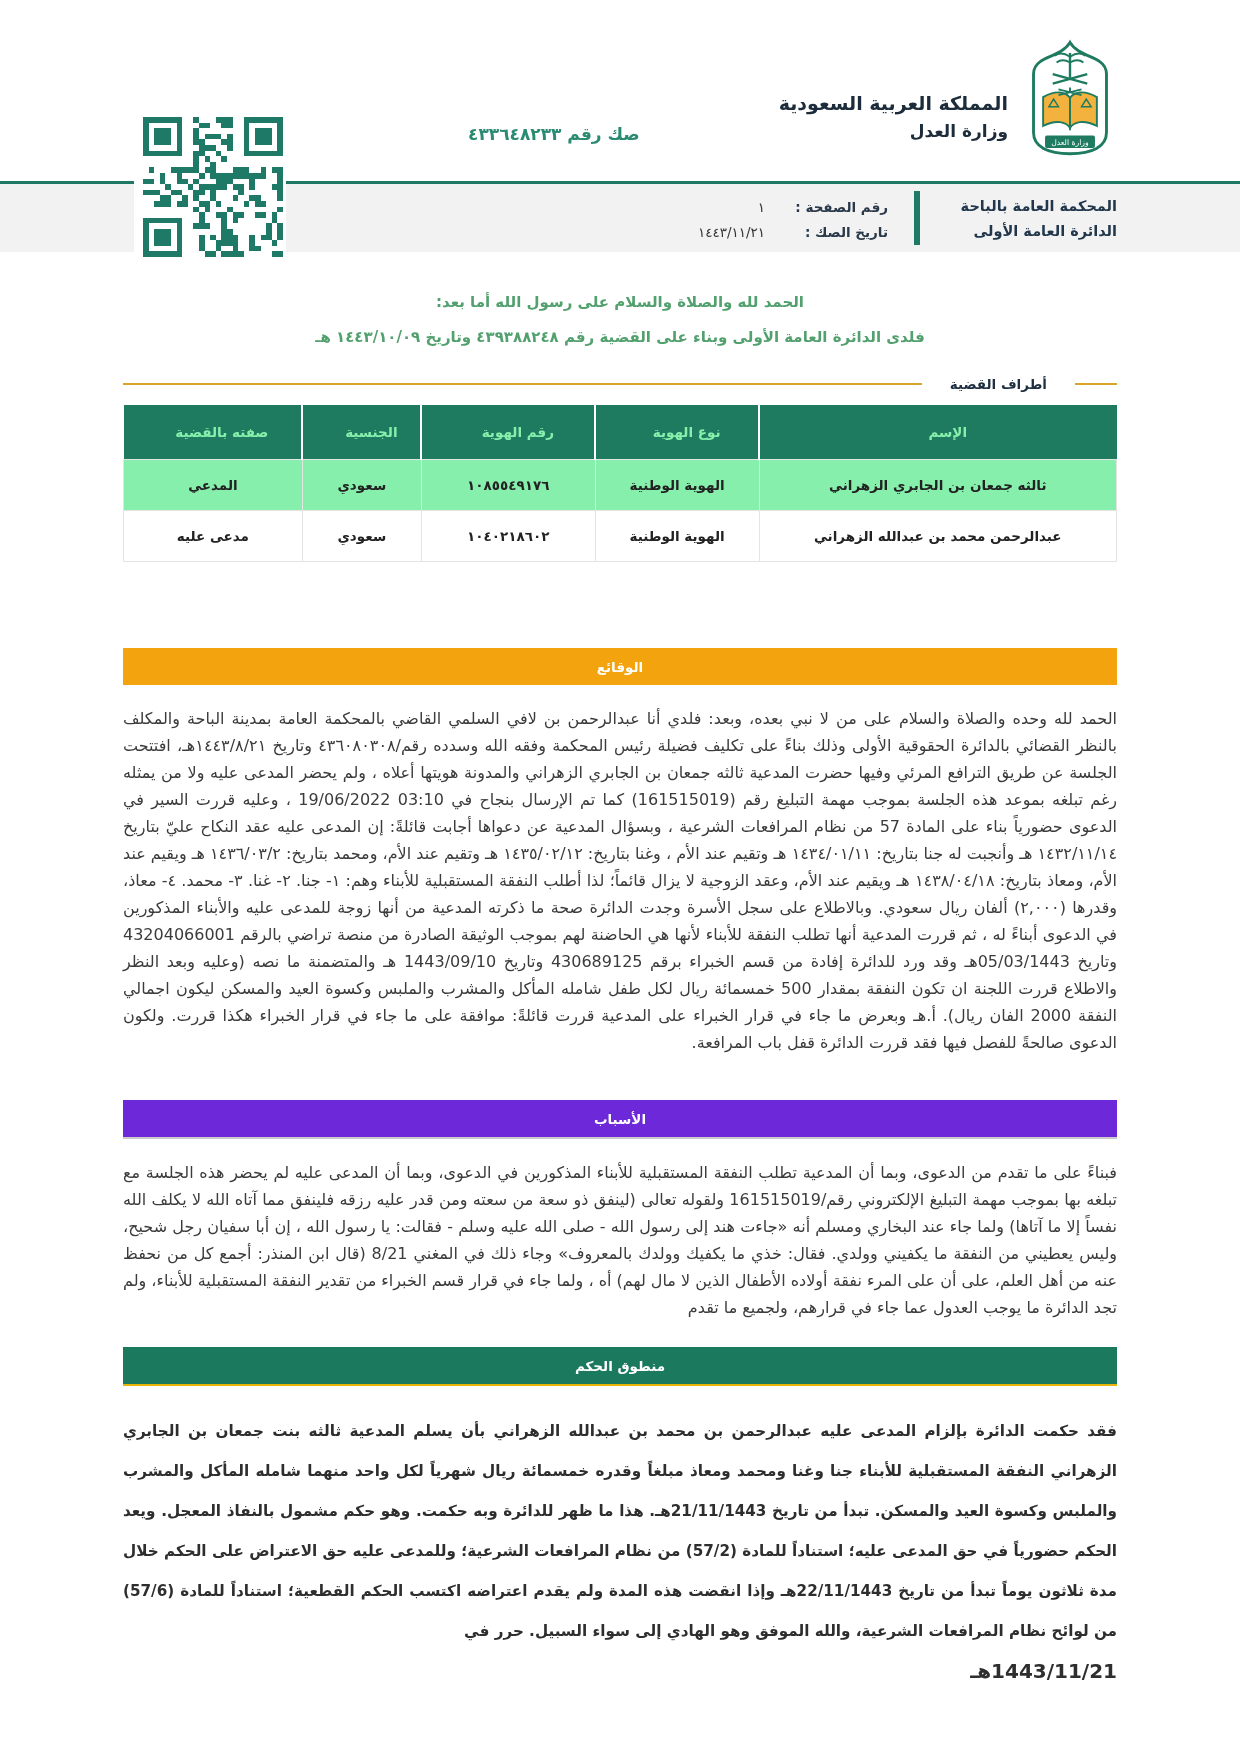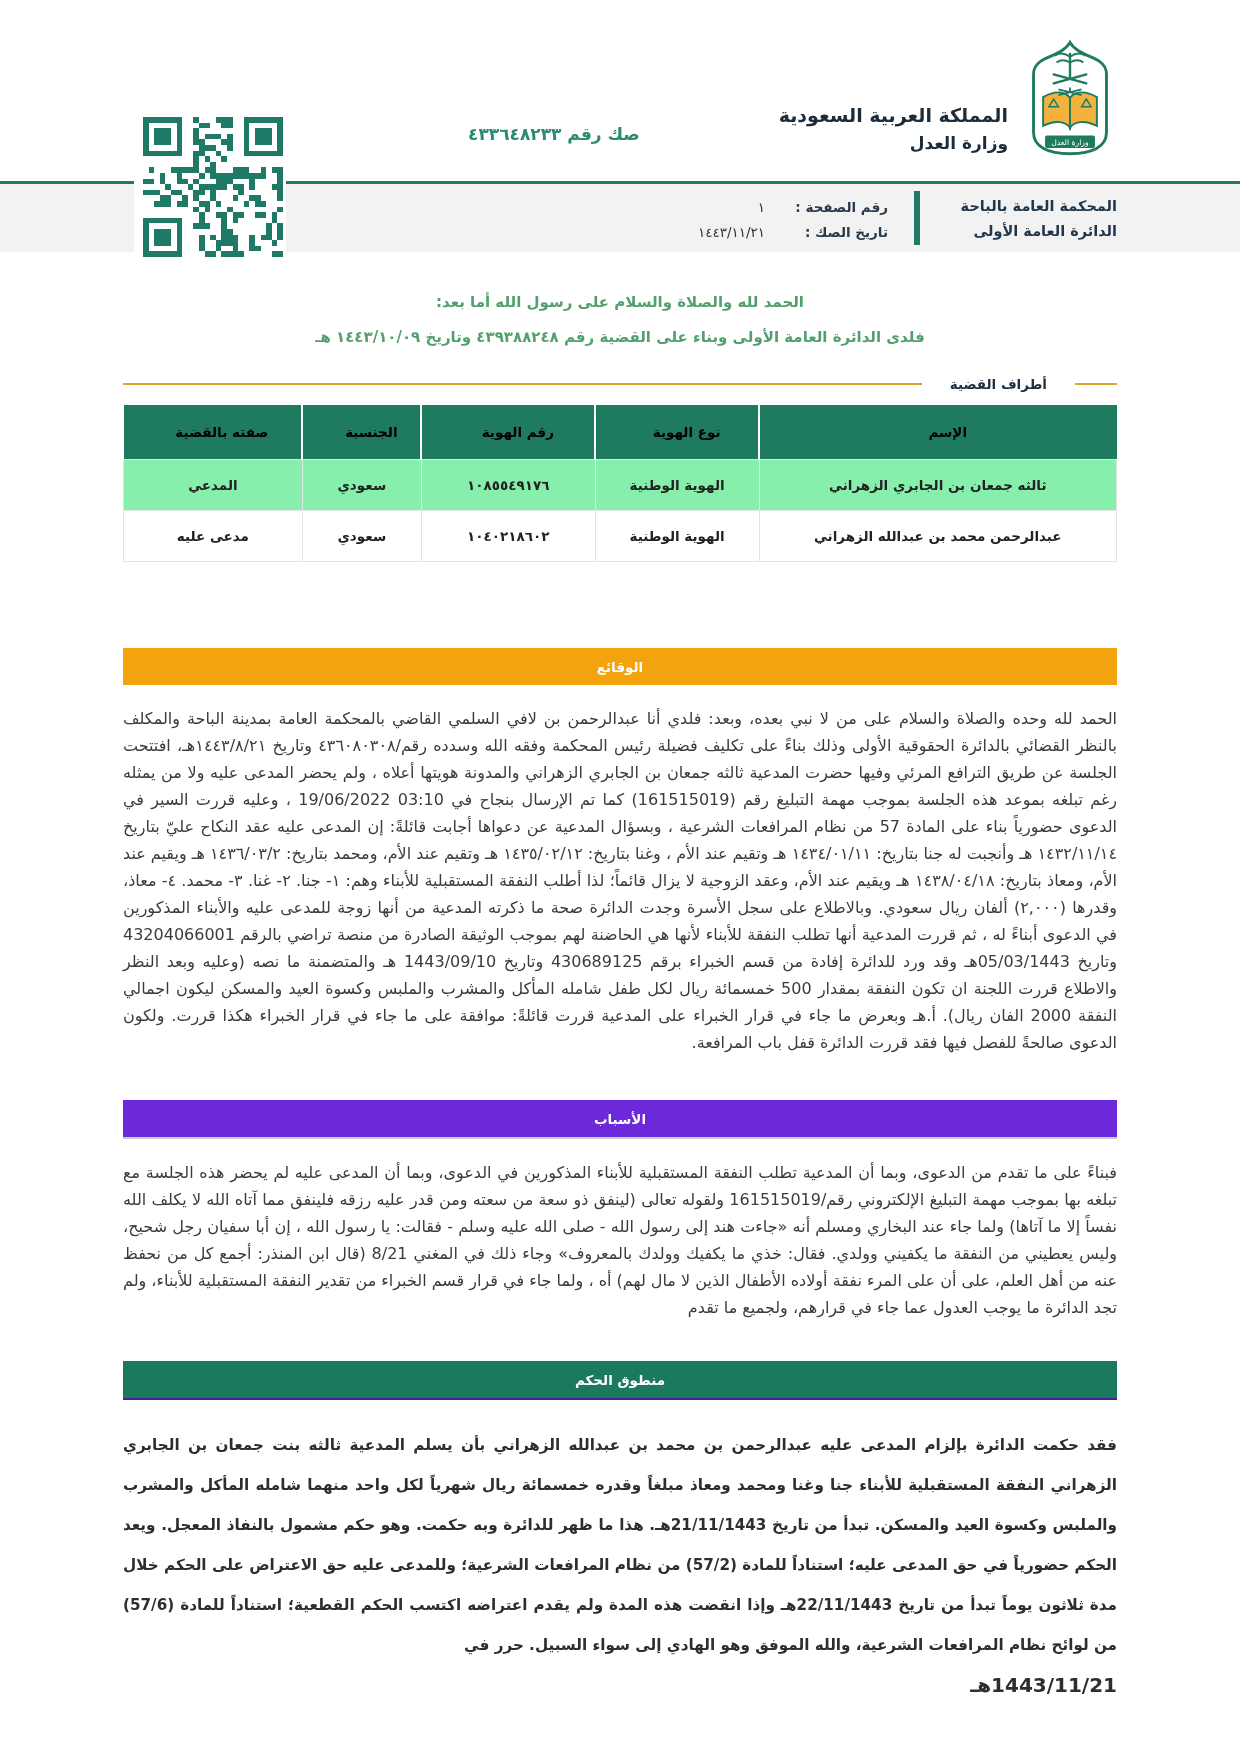--- a/index.html
+++ b/index.html
@@ -3,21 +3,21 @@
 <meta charset="utf-8">
 <style>
   html,body{margin:0;padding:0;background:#ffffff;}
   .page{position:relative;width:1240px;height:1755px;background:#fff;overflow:hidden;
         font-family:"DejaVu Sans",sans-serif;direction:rtl;}
 
   
   .hdr{position:absolute;top:0;left:0;right:0;height:280px;}
   .logo{position:absolute;top:38px;right:122px;width:96px;height:122px;}
   .logo svg{width:100%;height:100%;display:block;}
-  .brand{position:absolute;top:104px;right:232px;text-align:right;color:#1d2c3b;}
+  .brand{position:absolute;top:92px;right:232px;text-align:right;color:#1d2c3b;}
   .brand .kingdom{font-size:19px;font-weight:bold;}
   .brand .ministry{font-size:17px;font-weight:bold;letter-spacing:3px;margin-top:7px;}
   .deed-no{position:absolute;top:124px;left:468px;font-size:17px;font-weight:bold;color:#2b8a72;direction:rtl;}
   .qr{position:absolute;top:114px;left:134px;width:146px;height:146px;background:#fff;padding:3px;z-index:3;}
   .qr svg{width:140px;height:140px;display:block;}
   .teal-line{position:absolute;top:181px;left:0;width:100%;height:3px;background:#1e7a64;z-index:1;}
   .court-band{position:absolute;top:184px;left:0;width:100%;height:68px;background:#f2f2f2;}
   .court-names{position:absolute;top:10px;right:123px;width:210px;text-align:right;
                color:#22374c;font-weight:bold;font-size:14.5px;line-height:25px;}
   .v-divider{position:absolute;top:7px;right:320px;width:6px;height:54px;background:#1e7a64;}
@@ -31,32 +31,32 @@
   .intro{text-align:center;color:#53a06f;font-weight:bold;font-size:15px;margin:0;}
   .intro.l1{margin-top:13px;}
   .intro.l2{margin-top:17px;}
 
   .section-divider{display:flex;align-items:center;gap:28px;margin-top:30px;}
   .gold-dash{height:2px;width:42px;background:#d9a62a;flex:none;}
   .gold-line{height:2px;flex:1;background:#d9a62a;}
   .divider-label{font-size:13.5px;font-weight:bold;color:#1f3042;white-space:nowrap;}
 
   table.parties{width:100%;border-collapse:collapse;margin-top:13px;font-size:13.5px;}
-  table.parties thead th{background:#1e7b5f;color:#000000;font-weight:bold;height:52px;
+  table.parties thead th{background:#1e7b5f;color:#86efac;font-weight:bold;height:52px;
        border-left:2px solid #fff;text-align:center;padding-left:20px;}
   table.parties thead th:last-child{border-left:none;}
   table.parties tbody td{height:48px;text-align:center;color:#222;font-weight:bold;
        border:1px solid #e4e4e4;background:#fff;}
   table.parties tbody tr.odd td{background:#86efac;}
 
   .bar{height:37px;display:flex;align-items:center;justify-content:center;
        color:#fff;font-weight:bold;font-size:13.5px;}
   .bar.orange{background:#f2a30d;margin-top:86px;}
   .bar.gray{background:#6d28d9;margin-top:44px;border-bottom:2px solid #cccccc;}
-  .bar.green{background:#1b7a5e;margin-top:40px;border-bottom:2px solid #4c1d95;}
+  .bar.green{background:#1b7a5e;margin-top:26px;border-bottom:2px solid #eab308;}
 
   .body-text{margin:20px 0 0 0;font-size:16px;line-height:27px;text-align:justify;color:#3b3b3b;}
   .ruling-text{margin:25px 0 0 0;font-size:15.2px;line-height:40px;text-align:justify;
        color:#2e2e2e;font-weight:bold;}
   .ruling-date{margin:0;font-size:20px;line-height:40px;font-weight:bold;text-align:right;color:#2e2e2e;}
 </style>
 </head>
 <body>
 
 <div class="page">

